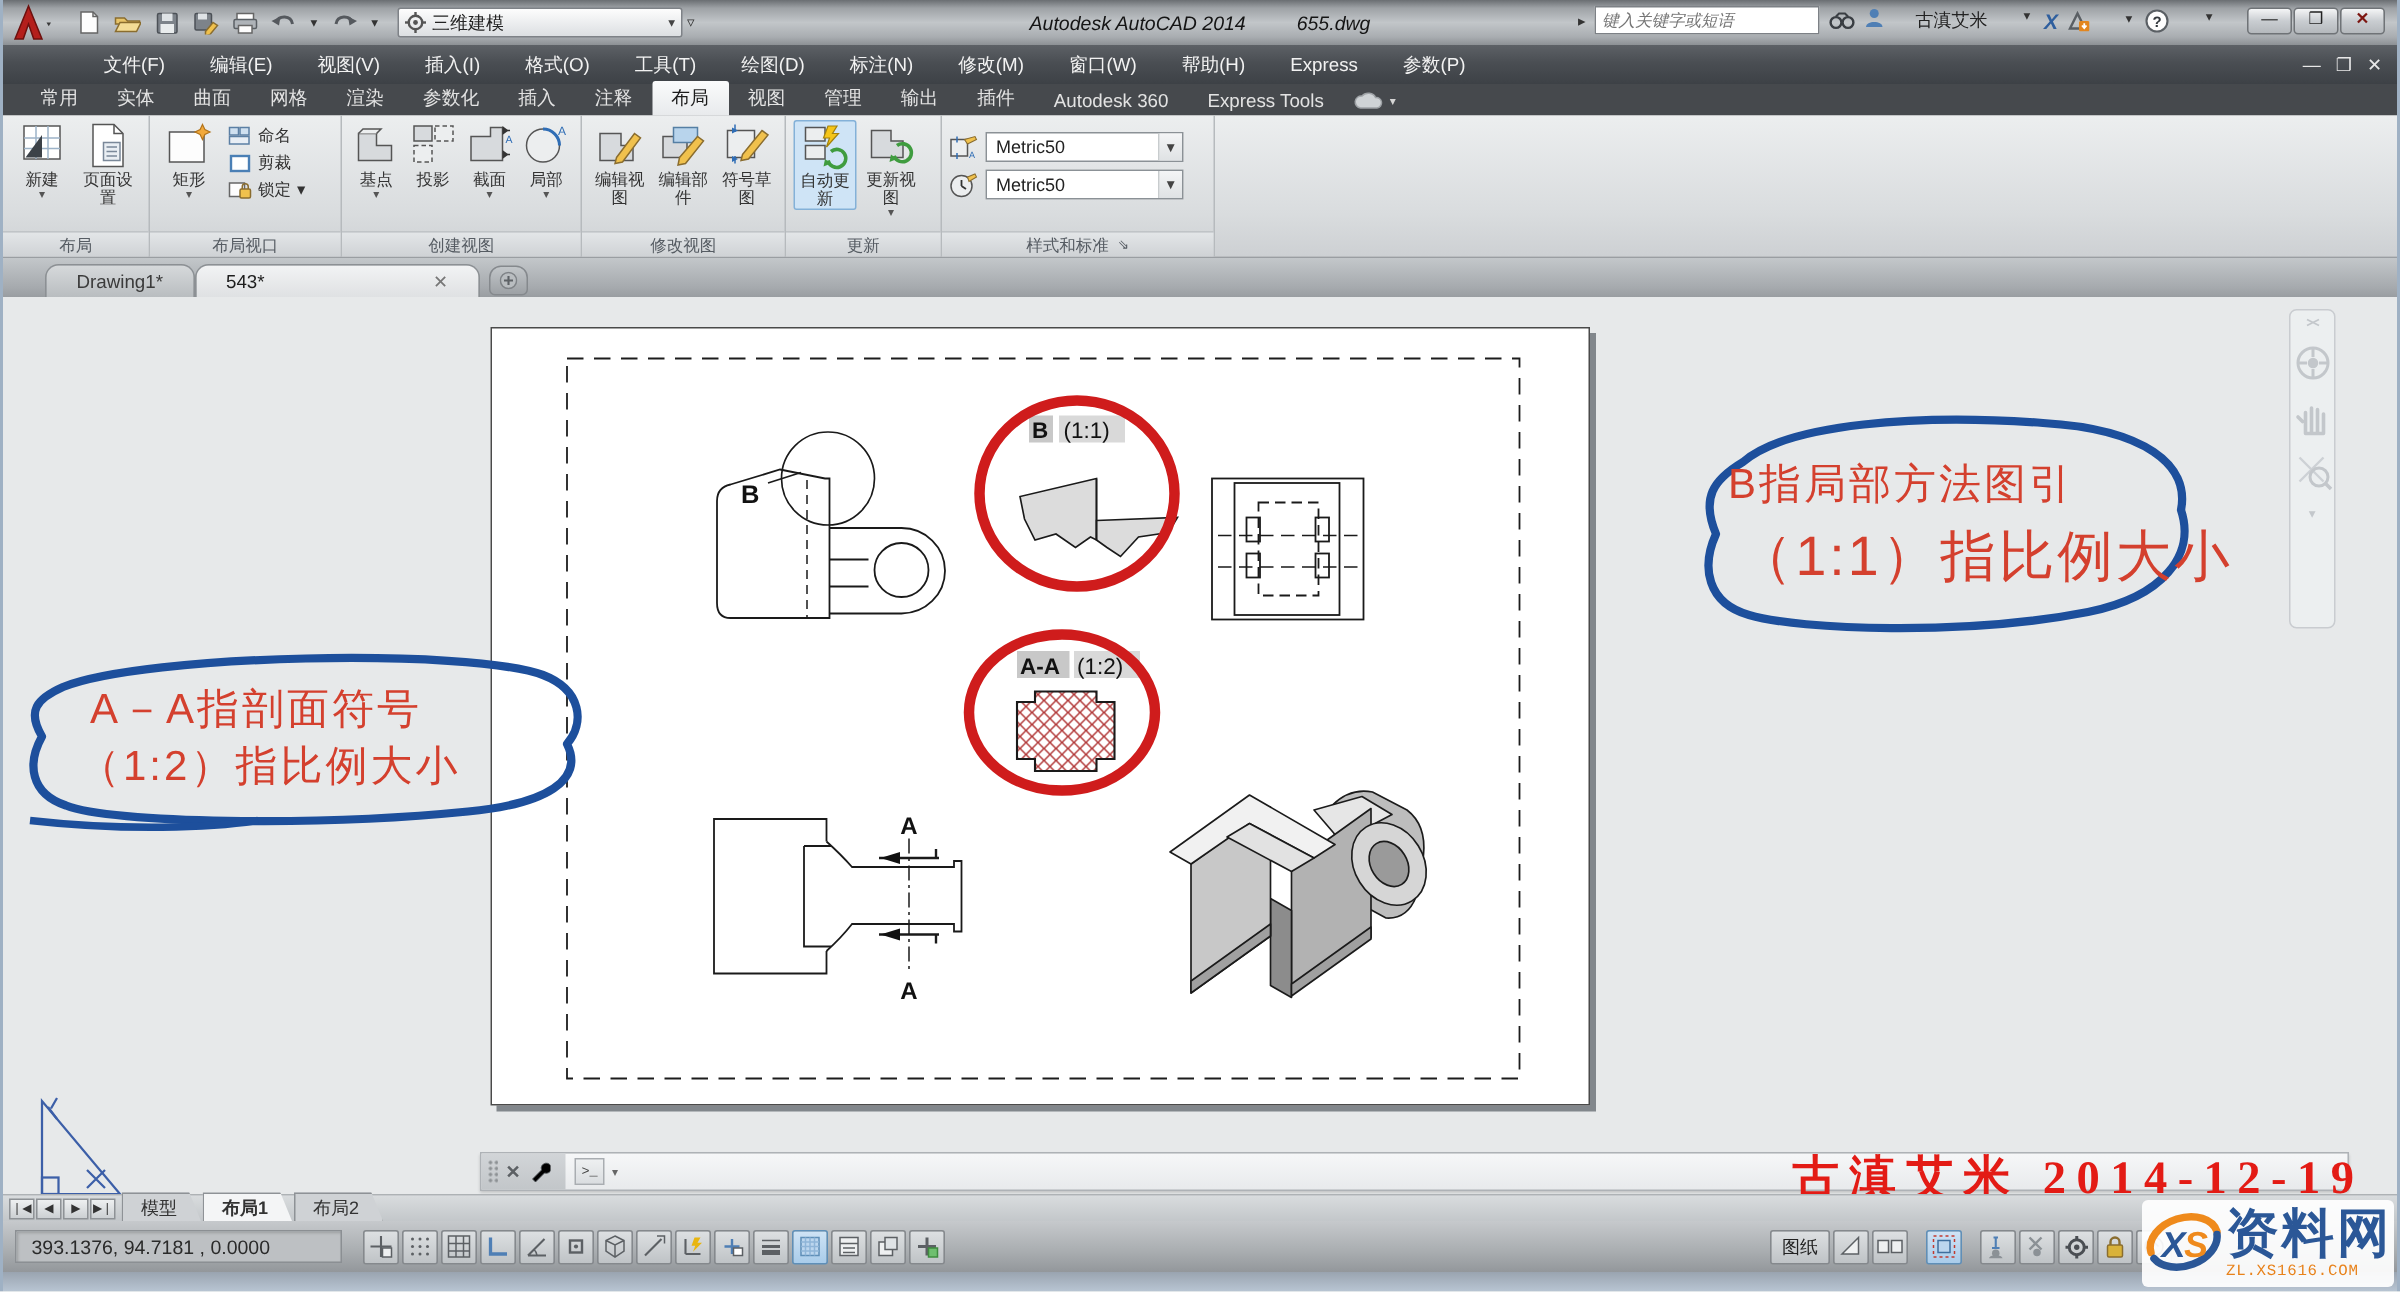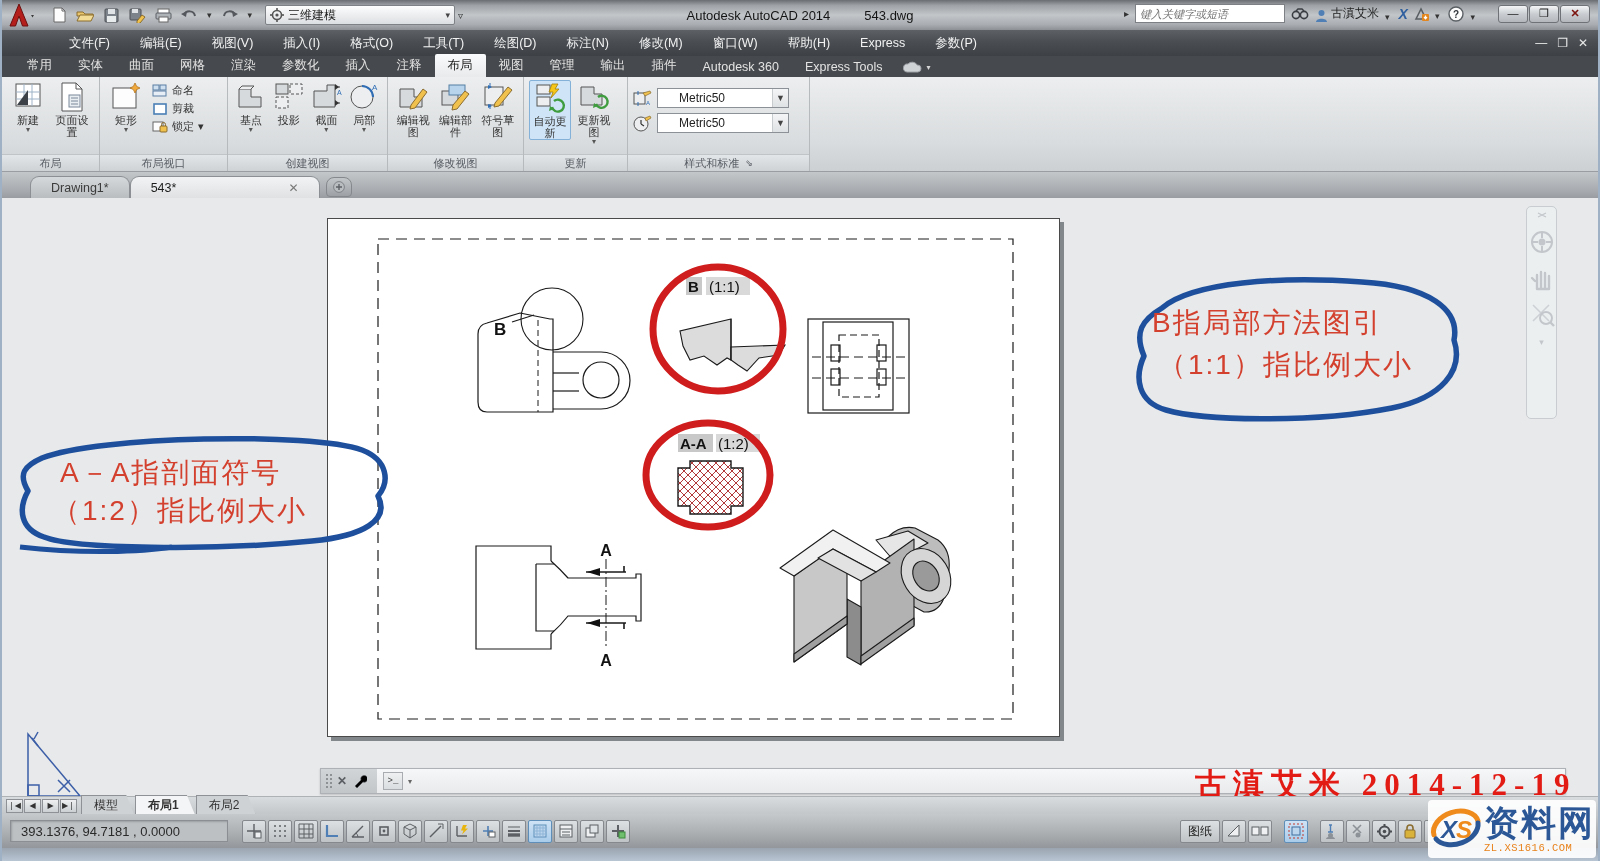--- a/index.html
+++ b/index.html
@@ -12,25 +12,25 @@
     background:linear-gradient(180deg,#6a6e72 0%,#9ea2a6 18%,#c2c6c9 50%,#a9adb1 82%,#8d9195 100%);
     display:flex; align-items:center; }
   .applogo { width:34px; height:26px; margin-left:4px; display:flex; align-items:center; }
   .qat { display:flex; align-items:center; gap:4px; margin-left:8px; }
   .qbtn { width:22px; height:20px; display:flex; align-items:center; justify-content:center; border-radius:2px; }
   .wsbox { margin-left:10px; height:20px; width:190px; background:linear-gradient(#fdfdfd,#dcdfe2);
     border:1px solid #7e8287; border-radius:2px; display:flex; align-items:center; padding:0 4px; font-size:12px; color:#222; }
   .wsbox .caret { margin-left:auto; font-size:9px; color:#444; }
   .qcaret { font-size:9px; color:#333; padding:0 3px; }
   .apptitle { position:absolute; left:0; right:0; top:0; height:30px; display:flex; gap:34px;
-    align-items:center; justify-content:center; font-size:13px; color:#141414; pointer-events:none; }
+    align-items:center; justify-content:center; font-size:13px; color:#141414; pointer-events:none;font-style:italic; }
   .tright { position:absolute; right:8px; top:4px; display:flex; align-items:center; gap:6px; }
   .searchinput { width:150px; height:19px; border:1px solid #7d8186; font-size:11px; font-style:italic;
     color:#555; padding:0 4px; background:#fff; }
-  .tr-ico { display:flex; align-items:flex-end; font-size:12px; color:#222; gap:3px; }
+  .tr-ico { display:flex; align-items:flex-start; font-size:12px; color:#222; gap:21px; }
   .winbtns { display:flex; gap:1px; margin-left:14px; }
   .wbtn { width:30px; height:18px; background:linear-gradient(#f4f5f6,#c9cdd1 50%,#b4b8bc);
     border:1px solid #6f7control377; border:1px solid #6f7377; border-radius:3px; display:flex; align-items:center; justify-content:center;
     font-size:11px; color:#222; line-height:1; }
   .wbtn.close { color:#7c1510; font-weight:bold; }
 
   
   .menubar { position:absolute; left:0; top:30px; width:100%; height:26px;
     background:linear-gradient(180deg,#5d6166,#4a4e53 45%,#3d4146);
     display:flex; align-items:center; padding-left:52px; }
@@ -53,21 +53,21 @@
     gap:6px; background:linear-gradient(#e3e6e8,#cfd2d5); border-top:1px solid #c0c4c7; }
   .rbtn { width:42px; display:flex; flex-direction:column; align-items:center; padding-top:1px; border-radius:2px; }
   .rbtn .lbl { font-size:11px; line-height:12px; color:#333; text-align:center; margin-top:1px; }
   .rbtn .dd { font-size:8px; color:#555; line-height:8px; }
   .rbtn.hl { background:#cfe4f6; border:1px solid #84b1d8; }
   .smallcol { display:flex; flex-direction:column; gap:1px; padding-top:2px; }
   .sbtn { display:flex; align-items:center; gap:4px; font-size:11px; color:#333; padding:1px 3px; border-radius:2px; }
   .stylerows { display:flex; flex-direction:column; gap:5px; padding-top:8px; }
   .stylerow { display:flex; align-items:center; gap:5px; }
   .combo { width:132px; height:20px; background:#fff; border:1px solid #8b9196; display:flex; align-items:center;
-    font-size:12px; color:#222; padding-left:21px;text-align:right; }
+    font-size:12px; color:#222; padding-left:6px;text-align:right; }
   .combo .caret { margin-left:auto; width:16px; height:100%; display:flex; align-items:center; justify-content:center;
     font-size:9px; color:#444; border-left:1px solid #c8ccce; background:linear-gradient(#f4f5f6,#dfe2e4); }
 
   
   .doctabs { position:absolute; left:0; top:172px; width:100%; height:26px;
     background:linear-gradient(180deg,#c3c7ca,#a6aaae 75%,#999da1); display:flex; align-items:flex-end; padding-left:28px; }
   .dtab { height:22px; padding:0 20px; display:flex; align-items:center; gap:10px; font-size:12.5px; color:#3b3b3b;
     border:1px solid #8c9094; border-bottom:none; border-radius:9px 9px 0 0;
     background:linear-gradient(#d6d9db,#b9bdc0); }
   .dtab.active { background:linear-gradient(#f2f3f4,#dfe1e3); color:#1d1d1d; min-width:190px; justify-content:space-between; }
@@ -203,21 +203,21 @@
             <line x1="11.5" y1="7" x2="14" y2="7"></line>
           </g>
       </svg>
       <span>三维建模</span>
       <span class="caret">▾</span>
     </div>
     <span class="qcaret" style="font-size:10px">▿</span>
 
     <div class="apptitle">
       <span>Autodesk AutoCAD 2014</span>
-      <span>543.dwg</span>
+      <span>655.dwg</span>
     </div>
 
     <div class="tright">
       <span style="font-size:10px;color:#333">▸</span>
       <input class="searchinput" placeholder="键入关键字或短语" style="">
       <svg width="18" height="14">
           <circle cx="5" cy="8" r="3.6" fill="none" stroke="#3a3e43" stroke-width="1.6"></circle>
           <circle cx="13" cy="8" r="3.6" fill="none" stroke="#3a3e43" stroke-width="1.6"></circle>
           <path d="M5,4 l2,-2 h4 l2,2" fill="none" stroke="#3a3e43" stroke-width="1.4"></path>
         </svg>
@@ -623,21 +623,21 @@
       </svg>
       <div class="txt" style="left:48px;top:24px;font-size:28px">A－A指剖面符号</div>
       <div class="txt" style="left:40px;top:62px;font-size:28px">（1:2）指比例大小</div>
     </div>
 
     <div class="bubble" style="left:1128px;top:70px;width:340px;height:165px">
       <svg width="340" height="165" viewBox="0 0 340 165">
         <path d="M32,40 C62,14 150,8 232,14 C300,18 330,42 324,72 C334,102 312,130 262,140 C180,156 70,152 36,142 C8,134 4,110 14,88 C4,64 12,52 32,40 Z" fill="none" stroke="#1d4f9c" stroke-width="5.5" stroke-linejoin="round"></path>
       </svg>
       <div class="txt" style="left:22px;top:36px;font-size:28px">B指局部方法图引</div>
-      <div class="txt" style="left:28px;top:78px;font-size:28px">（1:1）指比例大小</div>
+      <div class="txt" style="left:28px;top:78px;font-size:37px">（1:1）指比例大小</div>
     </div>
 
     <svg style="position:absolute;left:16px;top:524px" width="70" height="78">
       <g stroke="#3c5fa8" stroke-width="1.5" fill="none">
         <path d="M10,12 L10,74 L62,74 Z"></path>
         <rect x="10" y="63" width="11" height="11"></rect>
         <path d="M14,16 l6,8 M20,10 l-4,7"></path>
         <path d="M40,58 l12,12 M52,58 l-12,12"></path>
       </g>
     </svg>

